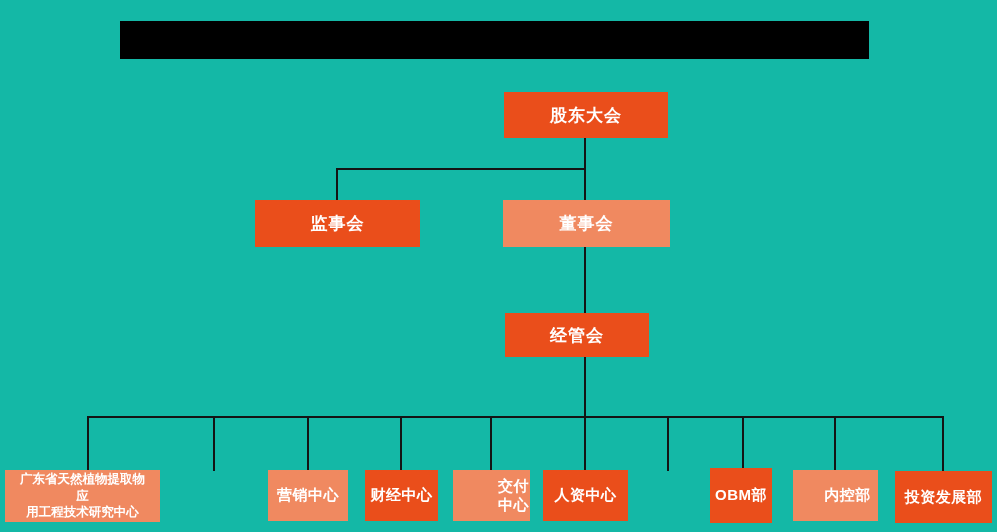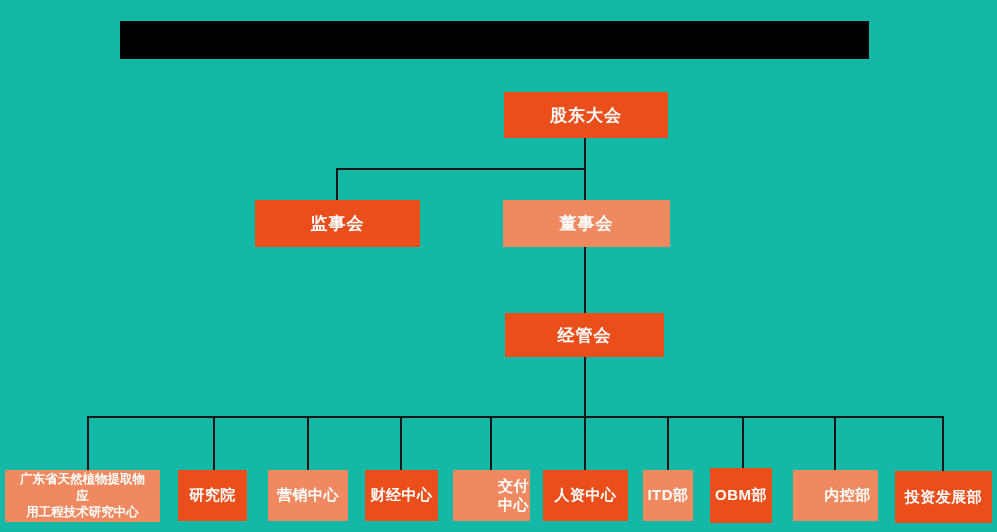--- a/index.html
+++ b/index.html
@@ -32,21 +32,21 @@
     font-size: 17px;
     letter-spacing: 1px;
   }
   .node.dark  { background: var(--color-primary, #EA4E1B); }
   .node.light { background: var(--color-secondary, #F08960); }
 
   
   .n-shareholders { left: 504px; top: 92px;  width: 164px; height: 46px; }
   .n-supervisory  { left: 255px; top: 200px; width: 165px; height: 47px; }
   .n-board        { left: 503px; top: 200px; width: 167px; height: 47px; }
-  .n-management   { left: 505px; top: 313px; width: 159px; height: 44px; }
+  .n-management   { left: 505px; top: 313px; width: 144px; height: 44px; }
 
   
   .dept { font-size: 15px; letter-spacing: 0.5px; top: 470px; height: 51px; }
   .n-d0 { left: 5px;   width: 155px; height: 52px; font-size: 12.5px; letter-spacing: 0px;
           line-height: 1.35; white-space: pre-line; padding: 12px; }
   .n-d1 { left: 178px; width: 69px; }
   .n-d2 { left: 268px; width: 80px; }
   .n-d3 { left: 365px; width: 73px; }
   .n-d4 { left: 453px; width: 77px; padding-left: 44px; }
   .n-d5 { left: 543px; width: 85px; }
@@ -101,23 +101,21 @@
   <div class="line drop d-8"></div>
   <div class="line drop d-9"></div>
 
   <div class="node dark n-shareholders">股东大会</div>
   <div class="node light n-board">董事会</div>
   <div class="node dark n-supervisory">监事会</div>
   <div class="node dark n-management">经管会</div>
 
   <div class="node light dept n-d0">广东省天然植物提取物应
 用工程技术研究中心</div>
-  <div class="node dark dept n-d1">研究院</div>
   <div class="node light dept n-d2">营销中心</div>
   <div class="node dark dept n-d3">财经中心</div>
   <div class="node light dept n-d4">交付中心</div>
   <div class="node dark dept n-d5">人资中心</div>
-  <div class="node light dept n-d6">ITD部</div>
   <div class="node dark dept n-d7">OBM部</div>
   <div class="node light dept n-d8">内控部</div>
   <div class="node dark dept n-d9">投资发展部</div>
 
 </div>
 
 </body></html>

